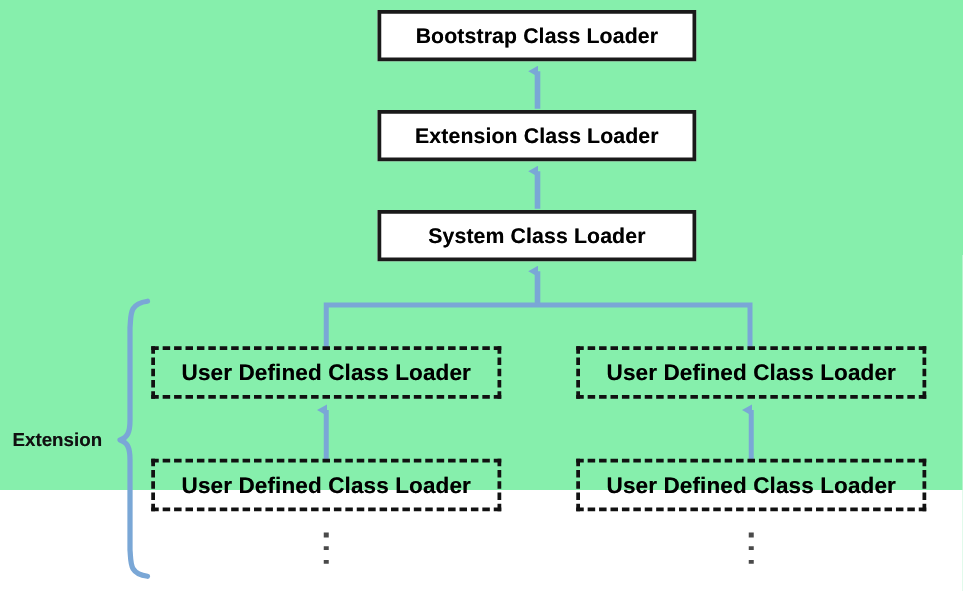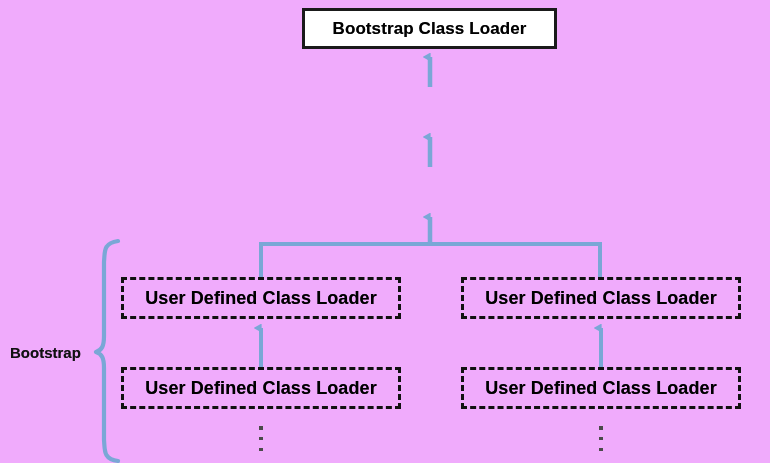--- a/index.html
+++ b/index.html
@@ -9,22 +9,22 @@
   }
   body {
     width: 770px;
     height: 473px;
     font-family: "Liberation Sans", sans-serif;
     overflow: hidden;
   }
   #diagram {
     position: relative;
     width: 770px;
-    height: 463px;
-    background: #f0abfc;
+    height: 392px;
+    background: #86efac;
   }
   #svg-layer {
     position: absolute;
     left: 0;
     top: 0;
     width: 770px;
     height: 473px;
   }
   .node {
     position: absolute;
@@ -117,39 +117,45 @@
                C 102 354, 104 358, 104 368
                L 104 440
                C 105 450, 103 459, 118 461" fill="none" stroke="#7aa7d6" stroke-width="4.2" stroke-linecap="round" stroke-linejoin="round"></path>
     </g>
   </svg>
 
   <div class="node solid" style="left:302px; top:8px; width:255px; height:41px;">
     <span class="node-label">Bootstrap Class Loader</span>
   </div>
 
+  <div class="node solid" style="left:302px; top:88px; width:255px; height:41px;">
+    <span class="node-label">Extension Class Loader</span>
+  </div>
 
+  <div class="node solid" style="left:302px; top:168px; width:255px; height:41px;">
+    <span class="node-label">System Class Loader</span>
+  </div>
 
   <div class="node dashed" style="left:121px; top:277px; width:280px; height:42px;">
     <span class="node-label">User Defined Class Loader</span>
   </div>
 
   <div class="node dashed" style="left:461px; top:277px; width:280px; height:42px;">
     <span class="node-label">User Defined Class Loader</span>
   </div>
 
   <div class="node dashed" style="left:121px; top:367px; width:280px; height:42px;">
     <span class="node-label">User Defined Class Loader</span>
   </div>
 
   <div class="node dashed" style="left:461px; top:367px; width:280px; height:42px;">
     <span class="node-label">User Defined Class Loader</span>
   </div>
 
-  <div class="brace-label" style="left:10px; top:344px;">Bootstrap</div>
+  <div class="brace-label" style="left:10px; top:344px;">Extension</div>
 
   <div class="vdots" style="left:259px; top:426px; width:4px; height:25px;">
     <i></i>
       <i></i>
       <i></i>
   </div>
 
   <div class="vdots" style="left:599px; top:426px; width:4px; height:25px;">
     <i></i>
       <i></i>

